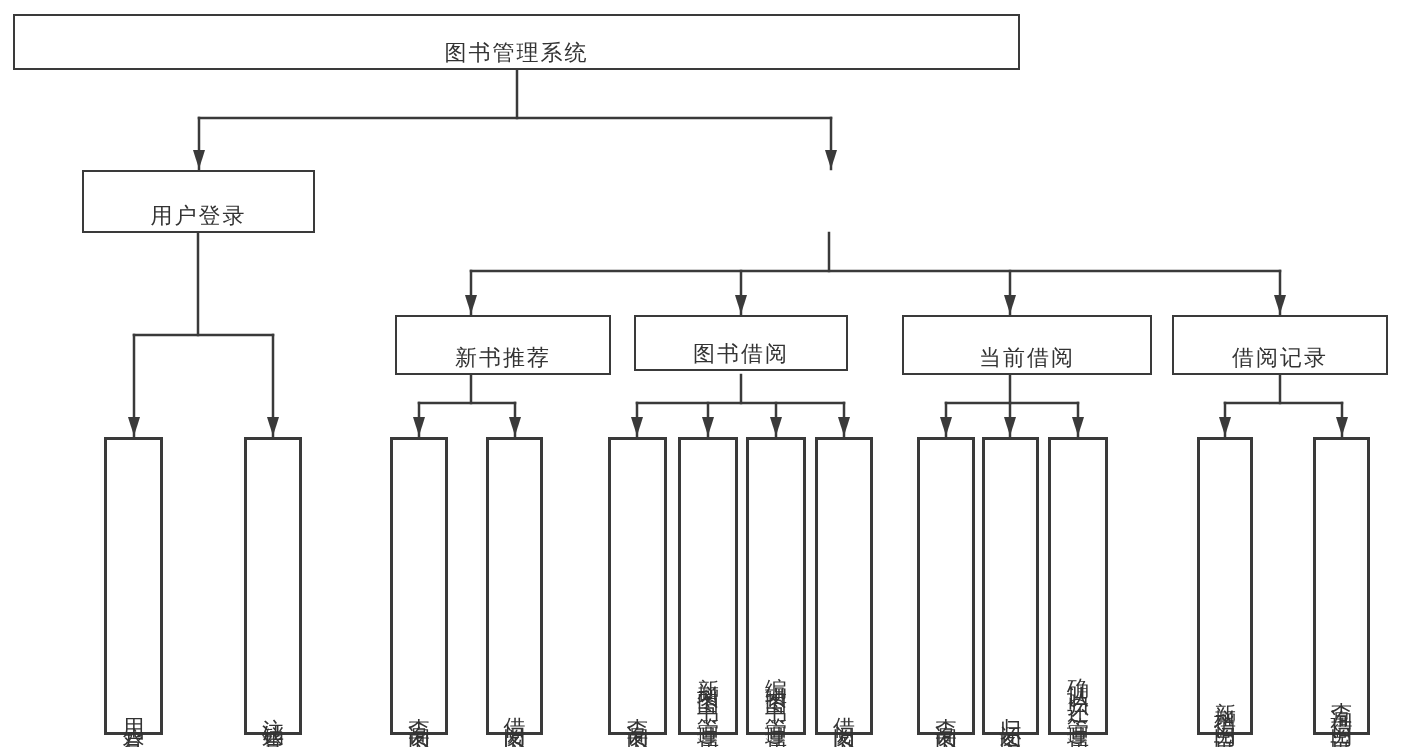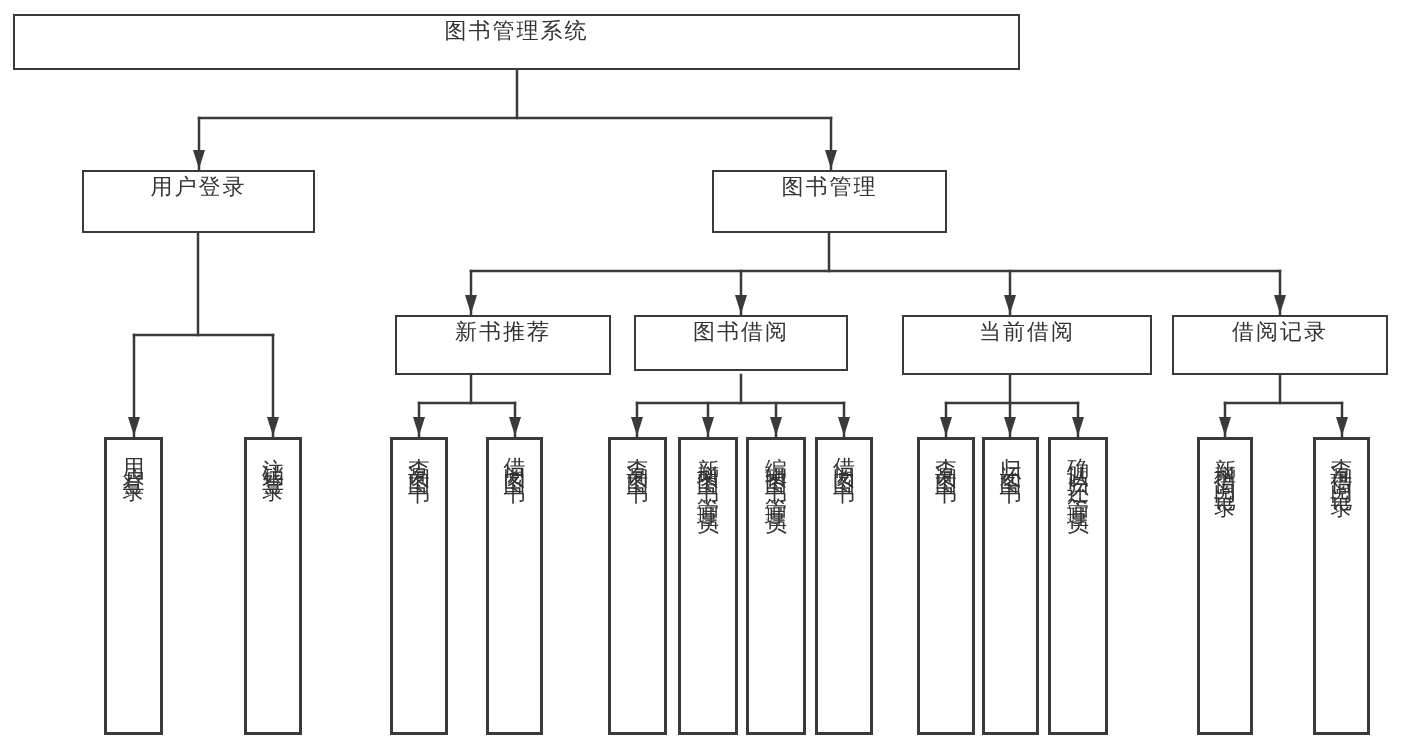--- a/index.html
+++ b/index.html
@@ -9,21 +9,21 @@
     background:#ffffff;
     font-family:"Liberation Sans","DejaVu Sans",sans-serif;
     overflow:hidden;
   }
   #connectors{position:absolute;left:0;top:0;z-index:1;}
   .node{
     position:absolute;
     box-sizing:border-box;
     background:#ffffff;
     border:3px solid #3a3a3a;
-    display:flex;align-items:flex-start;justify-content:center;
+    display:flex;align-items:flex-end;justify-content:center;
     color:#333333;
     font-size:22px;
     z-index:2;
     letter-spacing:2px;
   }
   .hnode{border-width:2.5px;}
   .vnode span{
     writing-mode:vertical-rl;
     text-orientation:mixed;
     letter-spacing:8px;
@@ -95,23 +95,20 @@
     </g>
   </svg>
 
   <div class="node hnode" style="left:13px;top:14px;width:1007px;height:56px;">
     <span>图书管理系统</span>
   </div>
 
   <div class="node hnode" style="left:82px;top:170px;width:233px;height:63px;">
     <span>用户登录</span>
   </div>
-  <div class="node hnode" style="left:712px;top:170px;width:235px;height:63px;">
-    <span>图书管理</span>
-  </div>
 
   <div class="node hnode" style="left:363px;top:315px;width:216px;height:60px;margin-left:32px;">
     <span>新书推荐</span>
   </div>
   <div class="node hnode" style="left:634px;top:315px;width:214px;height:56px;">
     <span>图书借阅</span>
   </div>
   <div class="node hnode" style="left:902px;top:315px;width:250px;height:60px;">
     <span>当前借阅</span>
   </div>

